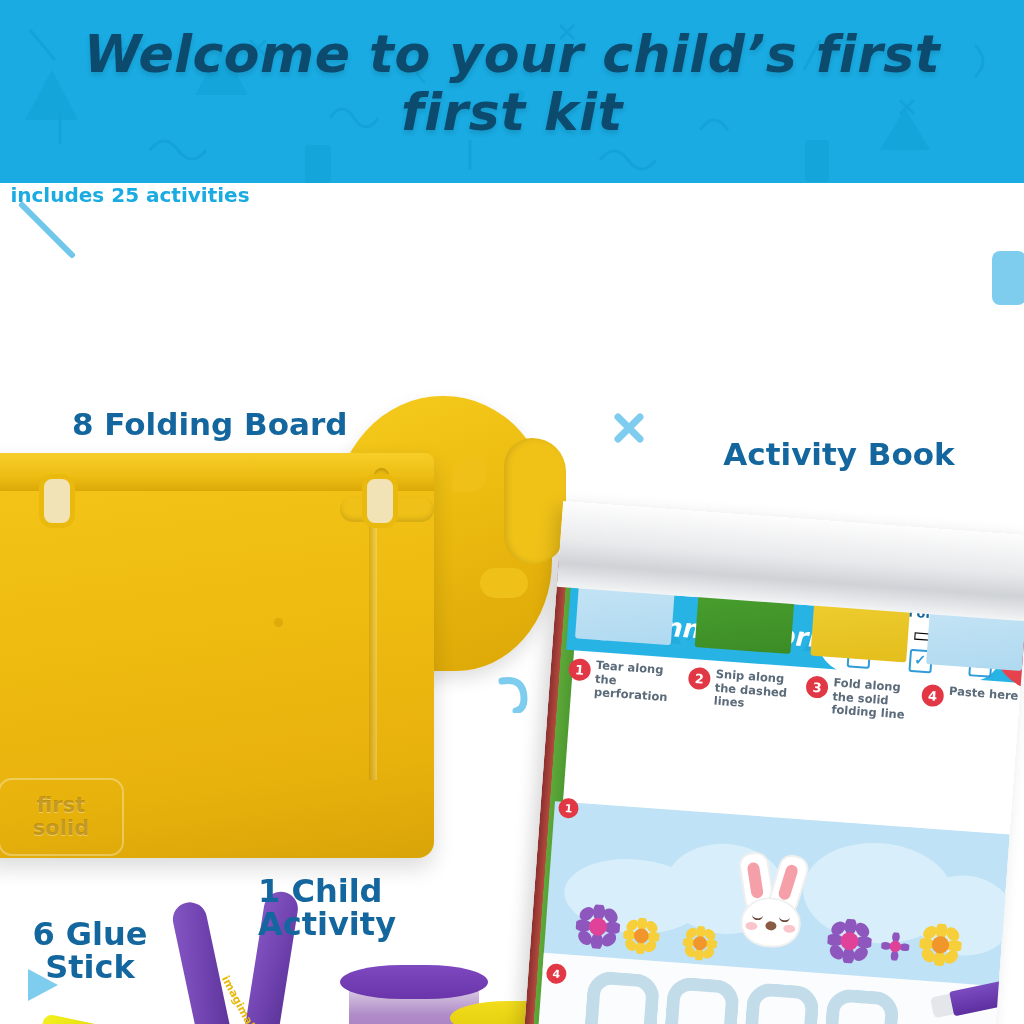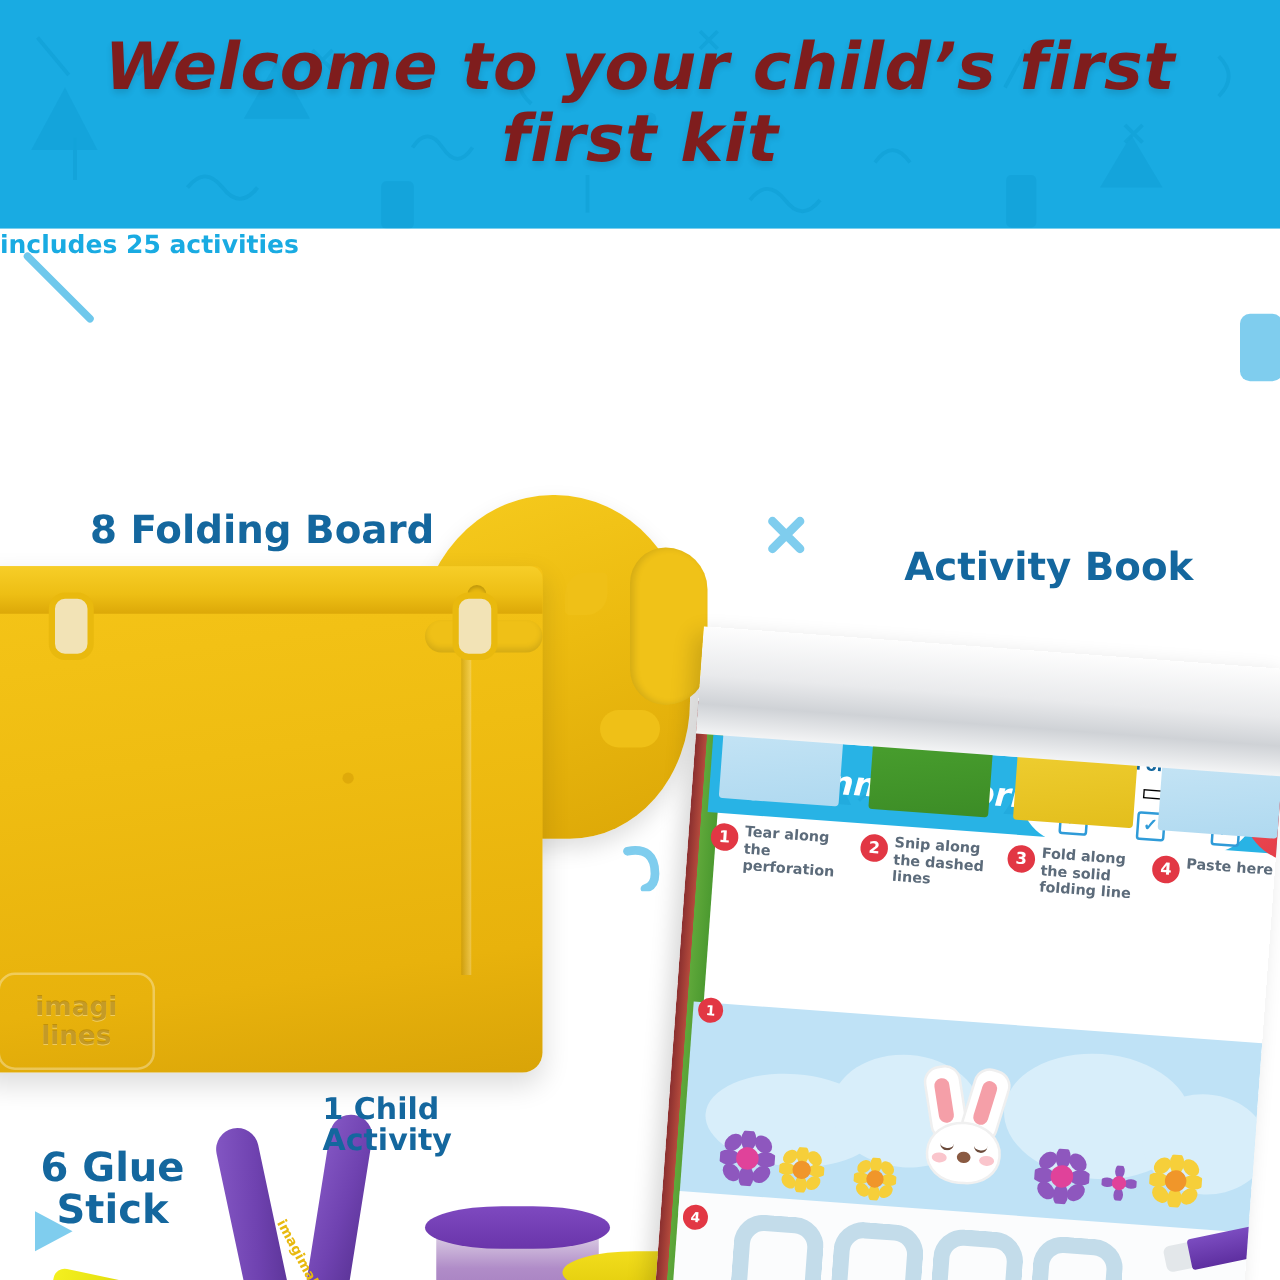--- a/index.html
+++ b/index.html
@@ -5,41 +5,41 @@
   html,body{margin:0;padding:0;}
   body{width:1024px;height:1024px;overflow:hidden;background:#ffffff;
        font-family:"Liberation Sans",sans-serif;}
   #page{position:relative;width:1024px;height:1024px;overflow:hidden;background:#fff;}
 
   
   #header{position:absolute;left:0;top:0;width:1024px;height:183px;
           background:#19ABE2;overflow:hidden;}
   #header-pattern{position:absolute;inset:0;opacity:.5;}
   #header-title{position:absolute;left:0;top:28px;width:1024px;
-      text-align:center;color:#7f1d1d;font-size:52px;line-height:1.0;
+      text-align:center;color:#0c4a6e;font-size:52px;line-height:1.0;
       font-weight:bold;font-style:italic;letter-spacing:.5px;
       font-family:"DejaVu Sans",sans-serif;
       text-shadow:0 3px 5px rgba(0,0,0,.12);}
   #header-title .ln{display:block;}
   #header-title .ln2{margin-top:6px;}
 
   
   #stage{position:absolute;left:0;top:183px;width:1024px;height:841px;background:#fff;}
 
   
   .deco{position:absolute;}
 
   
   .label{position:absolute;color:#14679E;font-weight:bold;
          font-family:"DejaVu Sans",sans-serif;line-height:1.04;}
   #lbl-folding{left:72px;top:225px;font-size:31px;}
   #lbl-glue{left:30px;top:735px;font-size:32px;width:120px;text-align:center;}
-  #lbl-scissor{left:258px;top:692px;font-size:24px;width:160px;}
+  #lbl-scissor{left:258px;top:692px;font-size:32px;width:160px;}
   #lbl-activity{left:716px;top:255px;font-size:31px;width:246px;text-align:center;}
-  #lbl-activity-sub{left:708px;top:291px;font-size:20px;width:260px;
+  #lbl-activity-sub{left:708px;top:291px;font-size:20px;width:260px;text-align:center;
       color:#19ABE2;font-weight:bold;font-family:"DejaVu Sans",sans-serif;}
 
   
   #board-wrap{position:absolute;left:-18px;top:195px;width:620px;height:510px;}
   .board-body{position:absolute;left:0;top:75px;width:452px;height:405px;
      background:linear-gradient(172deg,#F5C518 0%,#EFBD12 38%,#E8B20C 78%,#D9A408 100%);
      border-radius:10px 6px 16px 16px;
      box-shadow:0 10px 22px rgba(0,0,0,.14);}
   .board-lip{position:absolute;left:0;top:75px;width:452px;height:38px;
      background:linear-gradient(180deg,#F7CE28 0%,#EDBE14 60%,#DCA808 100%);
@@ -252,22 +252,22 @@
       <div class="eleph-foot"></div>
       <div class="board-body"></div>
       <div class="board-lip"></div>
       <div class="eleph-eye"></div>
       <div class="eleph-trunk"></div>
       <div class="board-fold-line"></div>
       <div class="board-hinge" id="hinge-a"></div>
       <div class="board-hinge" id="hinge-b"></div>
       <div class="board-dot"></div>
       <div class="board-logo">
-        <span>imagi</span>
-        <span>lines</span>
+        <span>first</span>
+        <span>solid</span>
       </div>
     </div>
 
     <div id="glue">
       <div class="glue-cap"></div>
 
     </div>
 
     <div id="scissor">
       <div class="sc-blade" id="sc-blade-l"></div>

